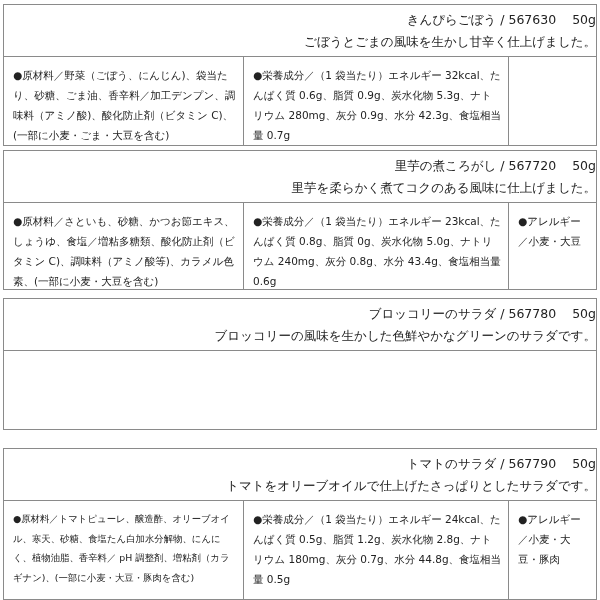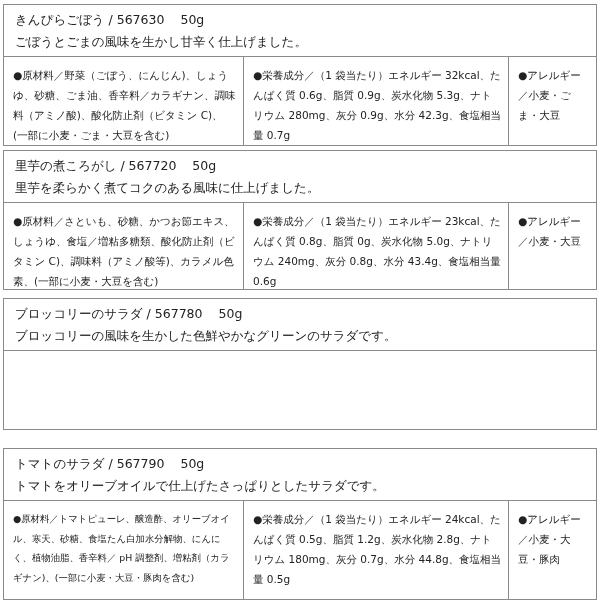--- a/index.html
+++ b/index.html
@@ -9,43 +9,43 @@
     color: #222222;
   }
   .product {
     position: absolute; left: 3px; width: 594px;
     border: 1.5px solid #8a8a8a; box-sizing: border-box;
     background: #fff;
   }
   .head {
     height: 52px; box-sizing: border-box; padding: 4px 0 16px 11px;
     border-bottom: 1.5px solid #8a8a8a;
+    text-align: right;
   }
   .title { font-size: 12.5px; line-height: 22px; white-space: nowrap; }
   .title .wt { margin-left: 16px; }
   .desc { font-size: 12.5px; line-height: 22px; white-space: nowrap; }
   .cols { display: flex; height: calc(100% - 52px); }
   .col { box-sizing: border-box; padding: 8px 6px 0 9px; font-size: 10.5px; line-height: 20px; }
   .col.ing { width: 240px; border-right: 1.5px solid #8a8a8a; }
   .col.nut { width: 265px; border-right: 1.5px solid #8a8a8a; }
   .col.all { flex: 1; }
   .col.ing.small { font-size: 9.4px; line-height: 19.5px; }
 </style>
 </head>
 <body>
 
 <div class="product" style="top:4px;height:142px;">
   <div class="head">
     <div class="title"><span>きんぴらごぼう / 567630</span><span class="wt">50g</span></div>
     <div class="desc">ごぼうとごまの風味を生かし甘辛く仕上げました。</div>
   </div>
   <div class="cols">
-    <div class="col ing">●原材料／野菜（ごぼう、にんじん)、しょうゆ、砂糖、ごま油、香辛料／カラギナン、調味料（アミノ酸)、酸化防止剤（ビタミン C)、(一部に小麦・ごま・大豆を含む)</div>
+    <div class="col ing">●原材料／野菜（ごぼう、にんじん)、袋当たり、砂糖、ごま油、香辛料／加工デンプン、調味料（アミノ酸)、酸化防止剤（ビタミン C)、(一部に小麦・ごま・大豆を含む)</div>
     <div class="col nut">●栄養成分／（1 袋当たり）エネルギー 32kcal、たんぱく質 0.6g、脂質 0.9g、炭水化物 5.3g、ナトリウム 280mg、灰分 0.9g、水分 42.3g、食塩相当量 0.7g</div>
-    <div class="col all">●アレルギー／小麦・ごま・大豆</div>
   </div>
 </div>
 
 <div class="product" style="top:150px;height:140px;">
   <div class="head">
     <div class="title"><span>里芋の煮ころがし / 567720</span><span class="wt">50g</span></div>
     <div class="desc">里芋を柔らかく煮てコクのある風味に仕上げました。</div>
   </div>
   <div class="cols">
     <div class="col ing">●原材料／さといも、砂糖、かつお節エキス、しょうゆ、食塩／増粘多糖類、酸化防止剤（ビタミン C)、調味料（アミノ酸等)、カラメル色素、(一部に小麦・大豆を含む)</div>

